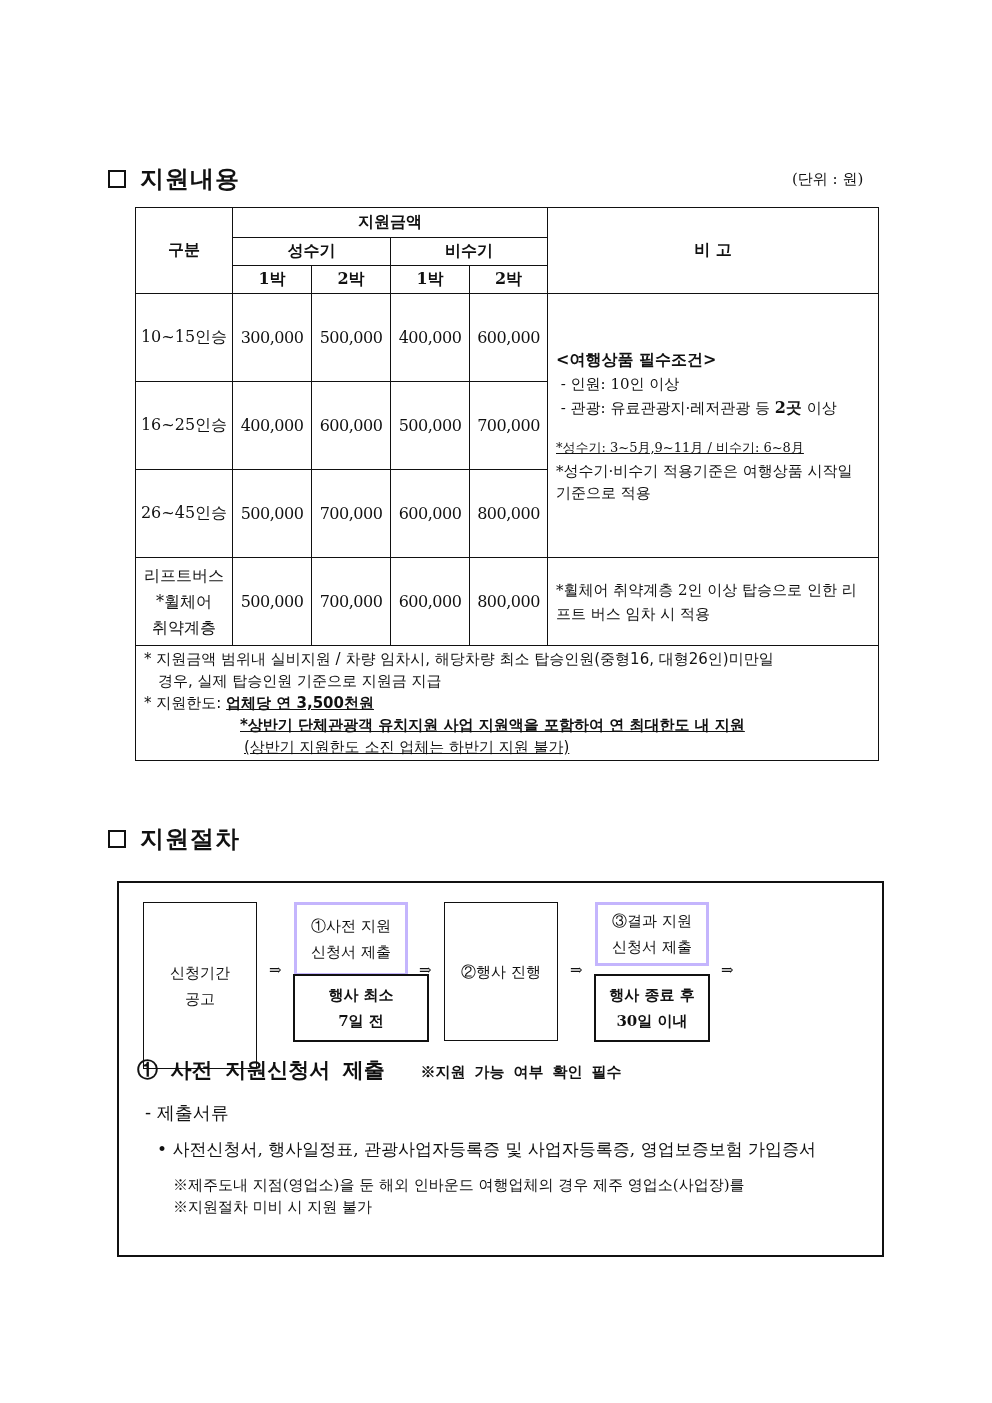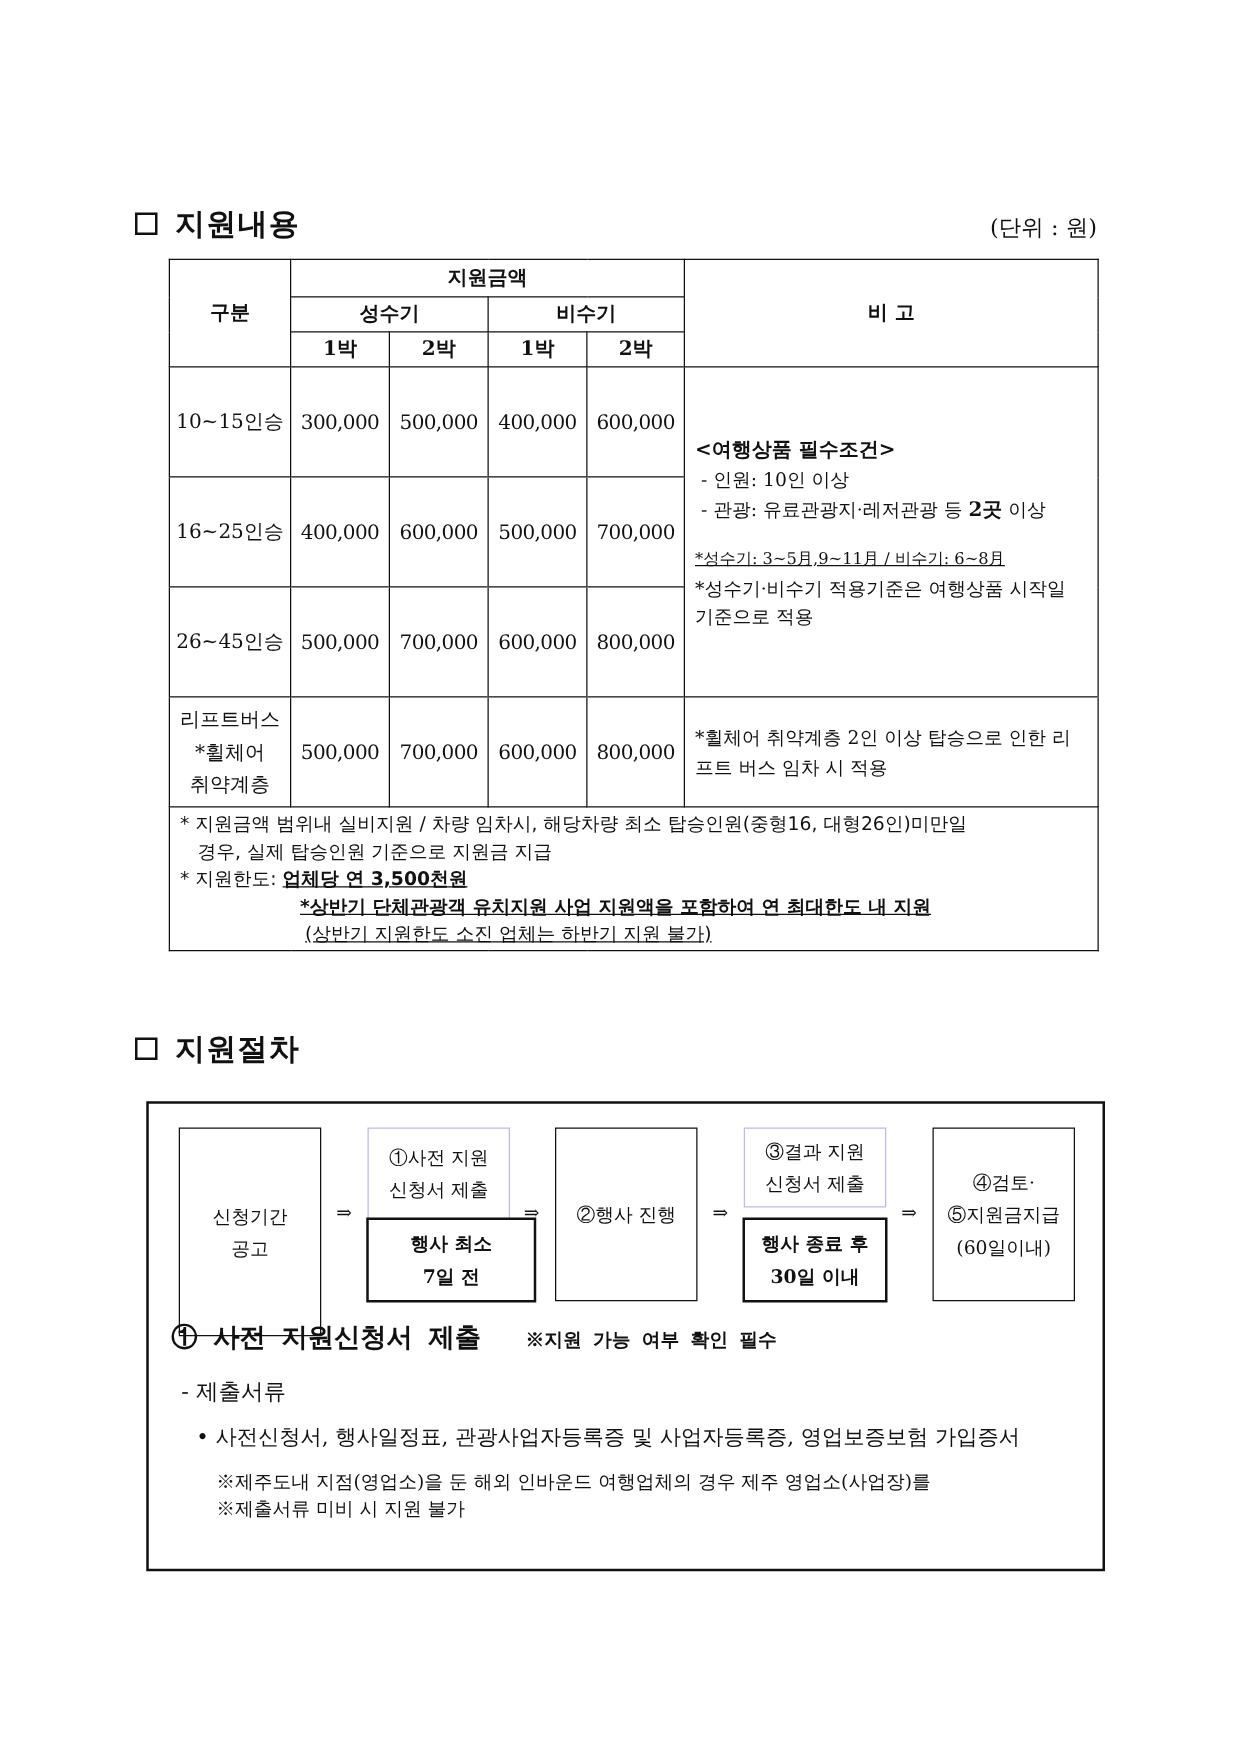--- a/index.html
+++ b/index.html
@@ -1,39 +1,39 @@
 <!DOCTYPE html>
 <html><head>
 <meta charset="utf-8">
 <style>
   html, body { margin:0; padding:0; background:#ffffff; }
   body { width:992px; height:1403px; position:relative; font-family:"DejaVu Serif","Liberation Serif",serif; color:#111; }
   .abs { position:absolute; }
   .sec-title { font-size:24px; font-weight:bold; letter-spacing:1px; display:flex; align-items:center; }
   .sqbox { display:inline-block; width:18px; height:18px; border:2px solid #111; margin-right:14px; box-sizing:border-box; }
-  .unit { font-size:18px; }
+  .unit { font-size:15px; }
 
   table.support { position:absolute; left:135px; top:207px; width:744px; border-collapse:collapse; table-layout:fixed; font-size:16px; }
   table.support td, table.support th { border:1px solid #111; text-align:center; vertical-align:middle; font-weight:normal; padding:0; }
   table.support th { font-weight:bold; }
   .h1 { height:30px; } .h2 { height:28px; } .h3 { height:28px; }
   .drow { height:88px; }
   .dot-b { border-bottom:1px dotted #111 !important; }
   .num { font-size:16px; letter-spacing:-0.5px; }
   .remark { text-align:left !important; vertical-align:middle; padding:6px 8px !important; font-size:15px; line-height:24px; }
   .remark .bold { font-weight:bold; font-size:16px; }
   .remark .ul { text-decoration:underline; }
   .footnote { text-align:left !important; padding:2px 8px 2px 8px !important; font-family:"DejaVu Sans","Liberation Sans",sans-serif; font-size:15px; line-height:22px; }
   .u { text-decoration:underline; }
   .b { font-weight:bold; }
 
   .flowbox { position:absolute; left:117px; top:881px; width:767px; height:376px; border:2px solid #111; box-sizing:border-box; }
   .step { position:absolute; border:1px solid #111; box-sizing:border-box; display:flex; align-items:center; justify-content:center; text-align:center; font-size:15px; line-height:26px; }
   .substep { position:absolute; box-sizing:border-box; display:flex; align-items:center; justify-content:center; text-align:center; font-size:15px; line-height:26px; }
-  .substep.top { border:1px solid #c4b5fd; }
+  .substep.top { border:3px solid #c4b5fd; }
   .substep.bot { border:2px solid #111; font-weight:bold; }
   .arrow { position:absolute; font-size:15px; }
   .p-title { font-size:21px; font-weight:bold; }
   .p-note { font-size:15px; font-weight:bold; }
   .p-line { font-size:18px; }
   .p-small { font-size:15px; line-height:22px; }
 </style>
 </head>
 <body>
 
@@ -163,31 +163,24 @@
       </div>
   </div>
   <div class="substep bot" style="left:475px; top:91px; width:116px; height:68px;align-items:center;">
     <div>
         <div>행사 종료 후</div>
         <div>30일 이내</div>
       </div>
   </div>
   <div class="arrow" style="left:602px; top:78px;">⇒</div>
 
-  <div class="step" style="left:627px; top:19px; width:114px; height:139px;">
-    <div>
-        <div>④검토·</div>
-        <div>⑤지원금지급</div>
-        <div>(60일이내)</div>
-      </div>
-  </div>
 
   <div class="abs" style="left:18px; top:173px;font-family:Liberation Mono, monospace;">
     <span class="p-title">① 사전 지원신청서 제출</span>
     <span class="p-note" style="margin-left:26px;">※지원 가능 여부 확인 필수</span>
   </div>
   <div class="abs p-line" style="left:26px; top:218px;">- 제출서류</div>
   <div class="abs p-line" style="left:38px; top:255px; font-size:17px;">• 사전신청서, 행사일정표, 관광사업자등록증 및 사업자등록증, 영업보증보험 가입증서</div>
   <div class="abs p-small" style="left:54px; top:291px;">
     <div>※제주도내 지점(영업소)을 둔 해외 인바운드 여행업체의 경우 제주 영업소(사업장)를</div>
-    <div>※제출서류 미비 시 지원 불가</div>
+    <div>※지원절차 미비 시 지원 불가</div>
   </div>
 </div>
 
 </body></html>

